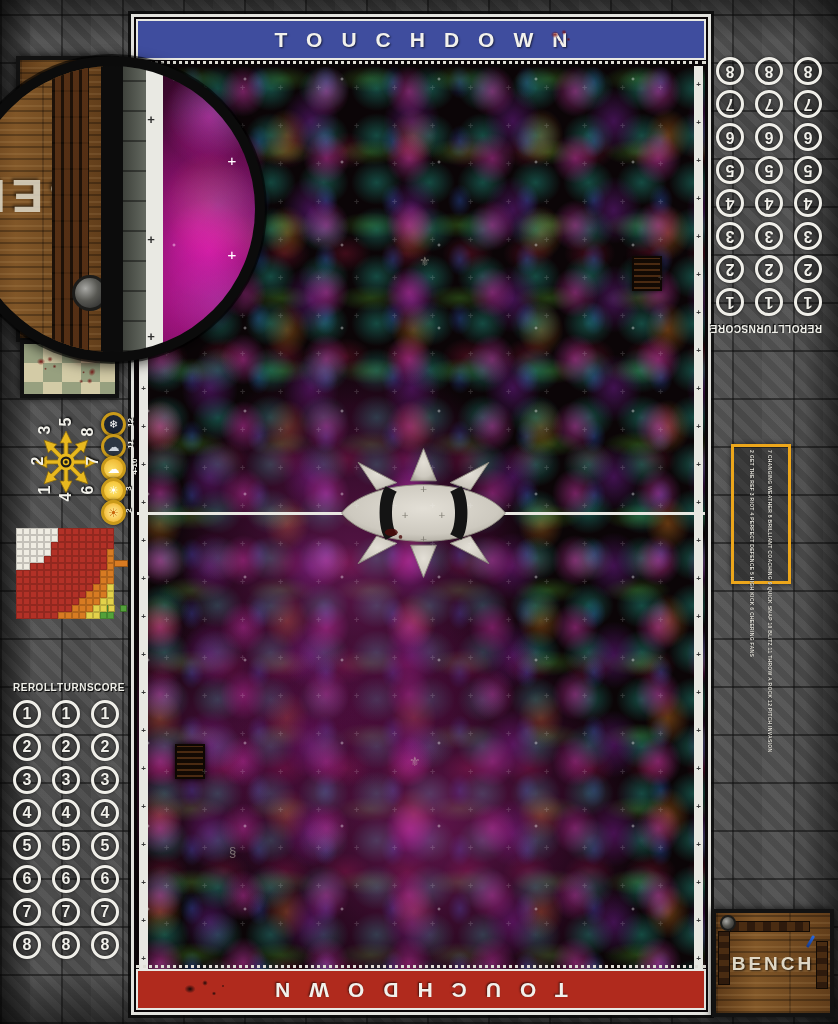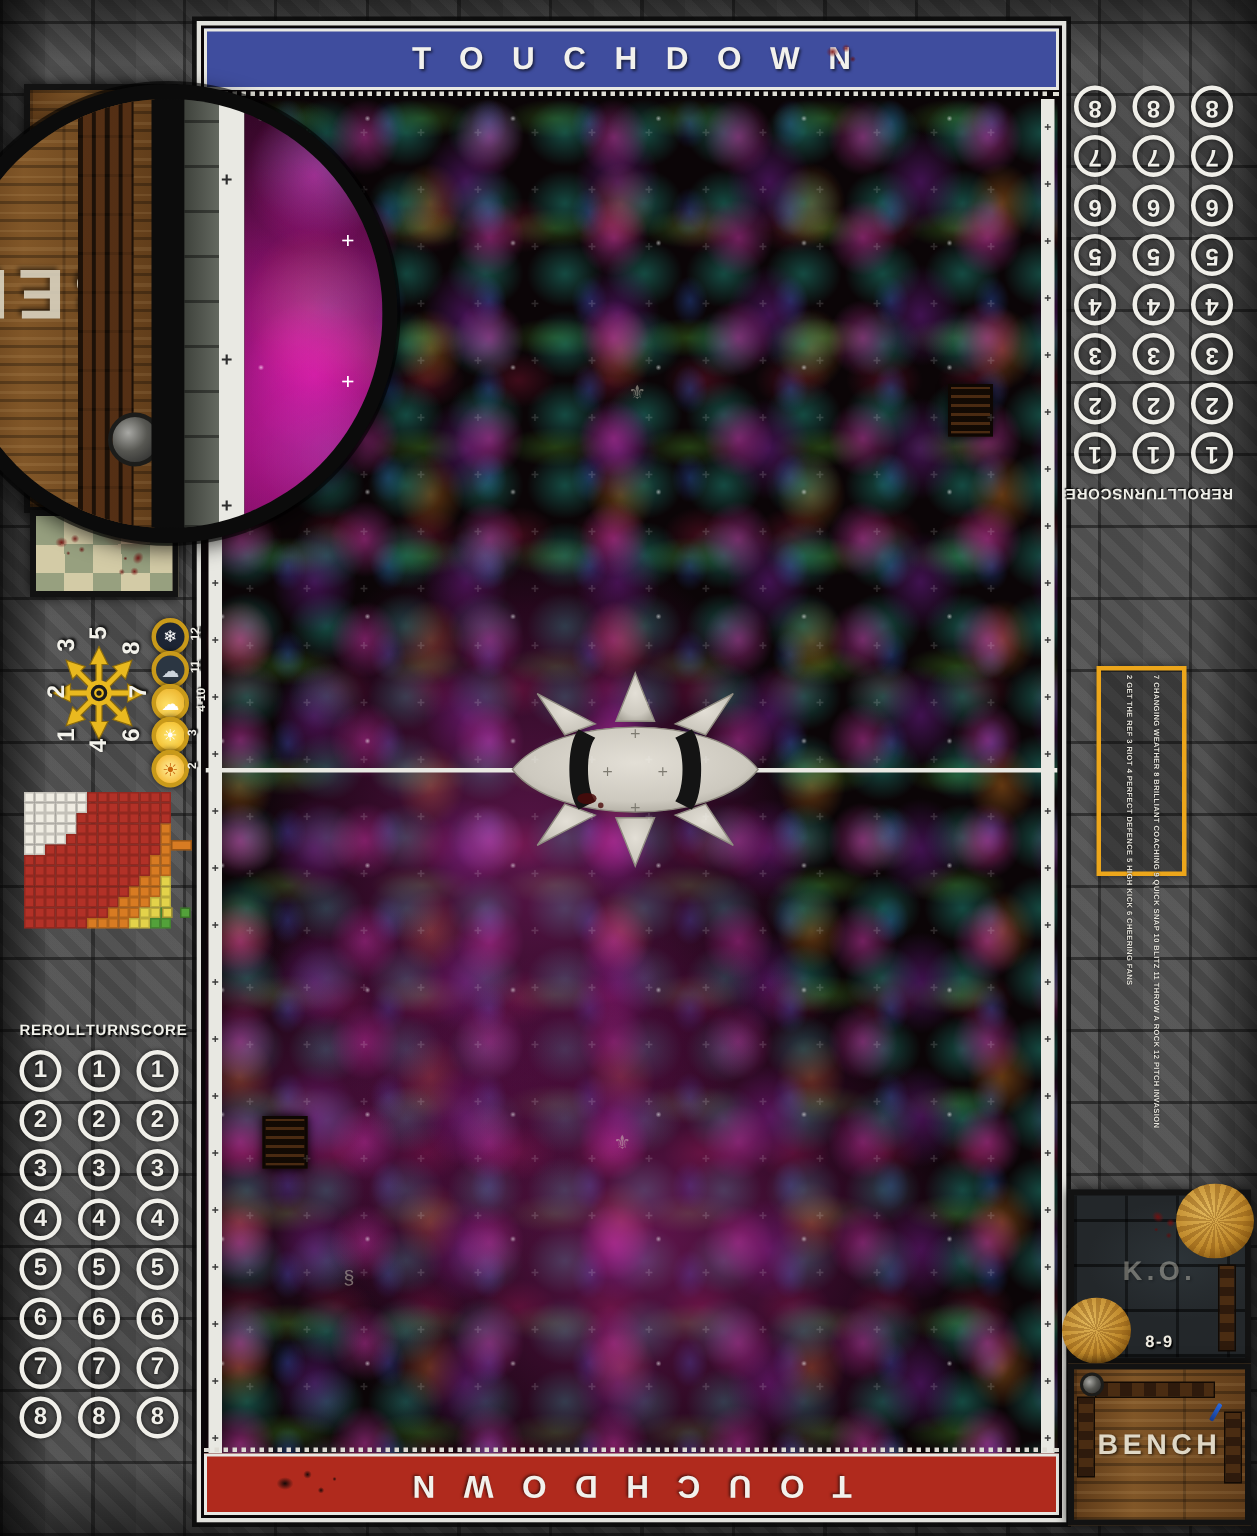--- a/index.html
+++ b/index.html
@@ -568,28 +568,20 @@
       <span style="position:absolute;left:1px;top:16%;color:#2e2e2e;font-size:13px;font-weight:bold;">+</span>
       <span style="position:absolute;left:1px;top:58%;color:#2e2e2e;font-size:13px;font-weight:bold;">+</span>
       <span style="position:absolute;left:1px;top:92%;color:#2e2e2e;font-size:13px;font-weight:bold;">+</span>
     </div>
     <div class="abs tex inset-tex">
       <span style="position:absolute;left:70%;top:30%;color:#fff;font-size:15px;">+</span>
       <span style="position:absolute;left:70%;top:63%;color:#fff;font-size:15px;">+</span>
     </div>
   </div>
 
-  <div class="abs stone-dark frame" style="left:712px;top:793px;width:114px;height:108px;">
-    <div class="abs hay" style="right:-6px;top:-8px;width:52px;height:50px;"></div>
-    <div class="abs hay" style="left:-8px;bottom:-4px;width:46px;height:44px;"></div>
-    <div class="abs beam-v" style="right:6px;bottom:4px;width:10px;height:56px;"></div>
-    <div class="abs splat-red" style="left:44px;top:8px;transform:rotate(40deg);"></div>
-    <span class="rd-label" style="top:40px;font-size:18px;opacity:.38;">K.O.</span>
-    <span class="rd-range" style="bottom:4px;">8-9</span>
-  </div>
   <div class="abs wood frame" style="left:712px;top:909px;width:114px;height:100px;">
     <div class="abs beam-h" style="left:14px;top:8px;width:78px;height:9px;"></div>
     <div class="abs beam-v" style="left:2px;top:18px;width:10px;height:52px;"></div>
     <div class="abs beam-v" style="right:2px;top:28px;width:10px;height:46px;"></div>
     <div class="abs knob2" style="left:4px;top:2px;width:12px;height:12px;border-width:2px;"></div>
     <div class="abs pen" style="right:18px;top:22px;"></div>
     <span class="rd-label" style="top:40px;font-size:19px;">BENCH</span>
   </div>
 
   <div class="abs track" style="left:13px;top:682px;">

